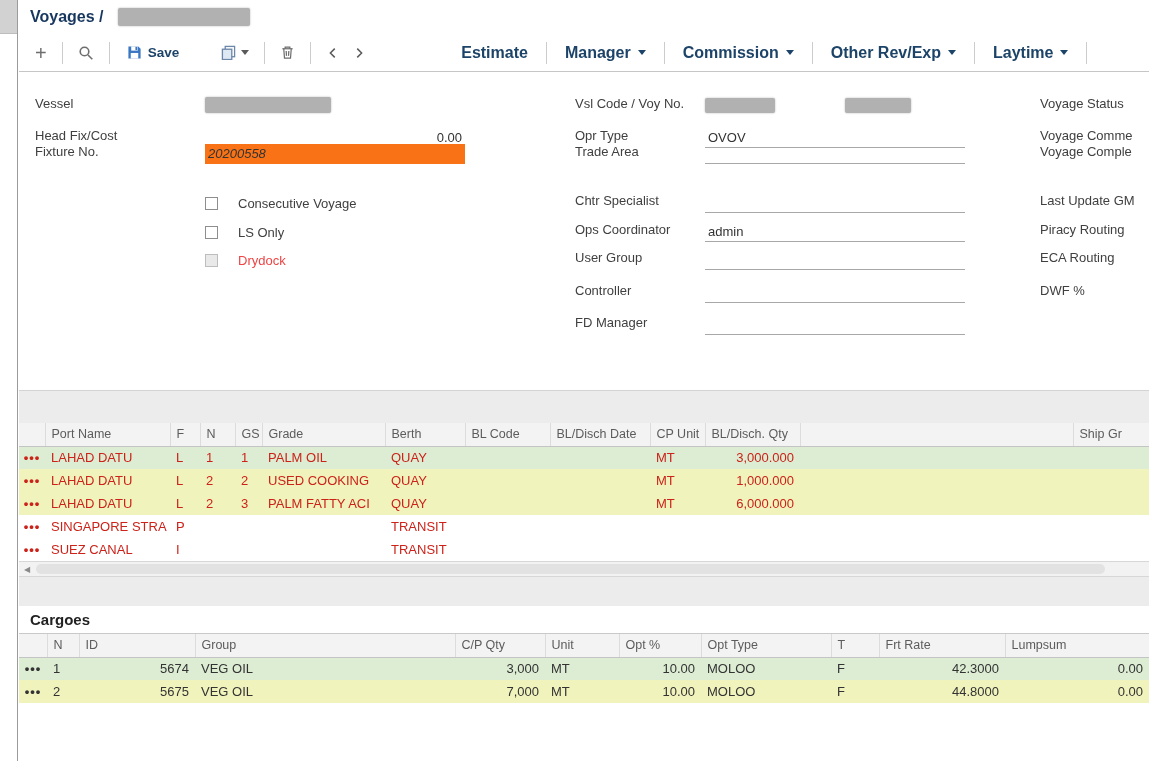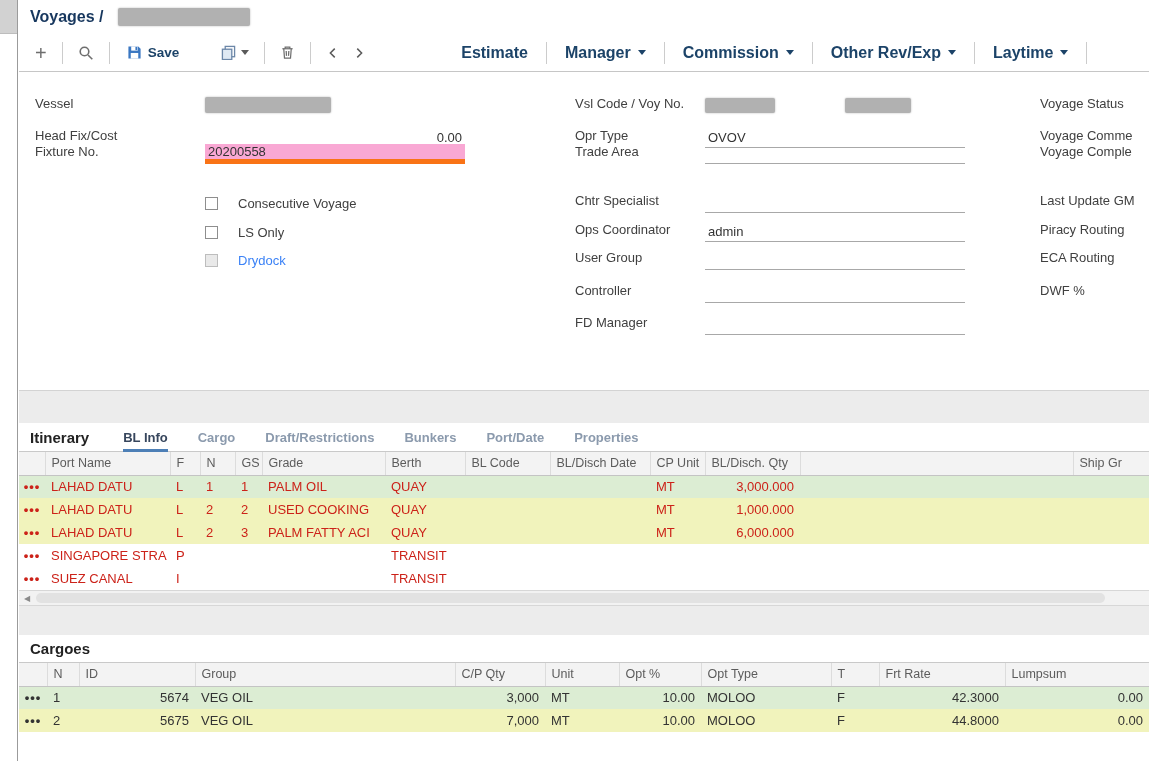--- a/index.html
+++ b/index.html
@@ -46,28 +46,28 @@
   .lab-right{ left:1021px; width:109px; overflow:hidden; white-space:nowrap; }
   .fld-left { left:186px; width:260px; }
   .fld-mid  { left:686px; width:260px; }
   .vsl1 { left:686px; width:125px; }
   .vsl2 { left:826px; width:125px; }
   .r1{top:24px}.r2{top:56px}.r3{top:72px}.r4{top:121px}
   .r5{top:150px}.r6{top:178px}.r7{top:211px}.r8{top:243px}
   .ufield { border:none; border-bottom:1px solid #a8a8a8; background:transparent;
     height:20px; font-size:13px; color:#333; padding:0 3px; outline:none; }
   .ta-r { text-align:right; }
-  .fixture { background:#f9a8d4; border-bottom:5px solid #f97316; }
+  .fixture { background:#f97316; border-bottom:1px solid #f97316;font-style:italic; }
   .redact-vessel { width:126px; height:16px; margin-top:1px; }
   .redact-vsl { width:70px; height:15px; margin-top:2px; }
   .redact-voy { width:66px; height:15px; margin-top:2px; }
   .cb { left:186px; display:flex; align-items:center; gap:20px; cursor:pointer; }
   .cb .box { width:13px; height:13px; border:1px solid #8e8e8e; background:#fff; flex:none; }
   .cb-disabled .box { background:#e9e9e9; border-color:#bdbdbd; }
-  .cb-disabled .cb-label { color:#3b82f6; }
+  .cb-disabled .cb-label { color:#ef4444; }
 
   
   .band { height:33px; background:#ececec; border-top:1px solid #d3d3d3; }
   .band2 { height:30px; background:#ececec; border-top:1px solid #d7d7d7; }
 
   
   .sec-header { height:29px; display:flex; align-items:center; padding-left:11px;
     background:#fff; border-bottom:1px solid #c9c9c9; }
   .sec-header.cargo-hdr { height:28px; }
   .sec-title { font-size:15px; font-weight:bold; color:#222; }
@@ -245,31 +245,20 @@
       <div class="fl lab-right r2">Voyage Comme</div>
       <div class="fl lab-right r3">Voyage Comple</div>
       <div class="fl lab-right r4">Last Update GM</div>
       <div class="fl lab-right r5">Piracy Routing</div>
       <div class="fl lab-right r6">ECA Routing</div>
       <div class="fl lab-right r7">DWF %</div>
     </div>
 
     <div class="band"></div>
 
-    <div class="sec-header">
-      <span class="sec-title">Itinerary</span>
-      <div class="tabs">
-        <span class="tab active">BL Info</span>
-        <span class="tab">Cargo</span>
-        <span class="tab">Draft/Restrictions</span>
-        <span class="tab">Bunkers</span>
-        <span class="tab">Port/Date</span>
-        <span class="tab">Properties</span>
-      </div>
-    </div>
 
     <table class="grid itin">
       <colgroup>
         <col style="width:26px">
           <col style="width:125px">
           <col style="width:30px">
           <col style="width:35px">
         <col style="width:27px">
           <col style="width:123px">
           <col style="width:80px">

